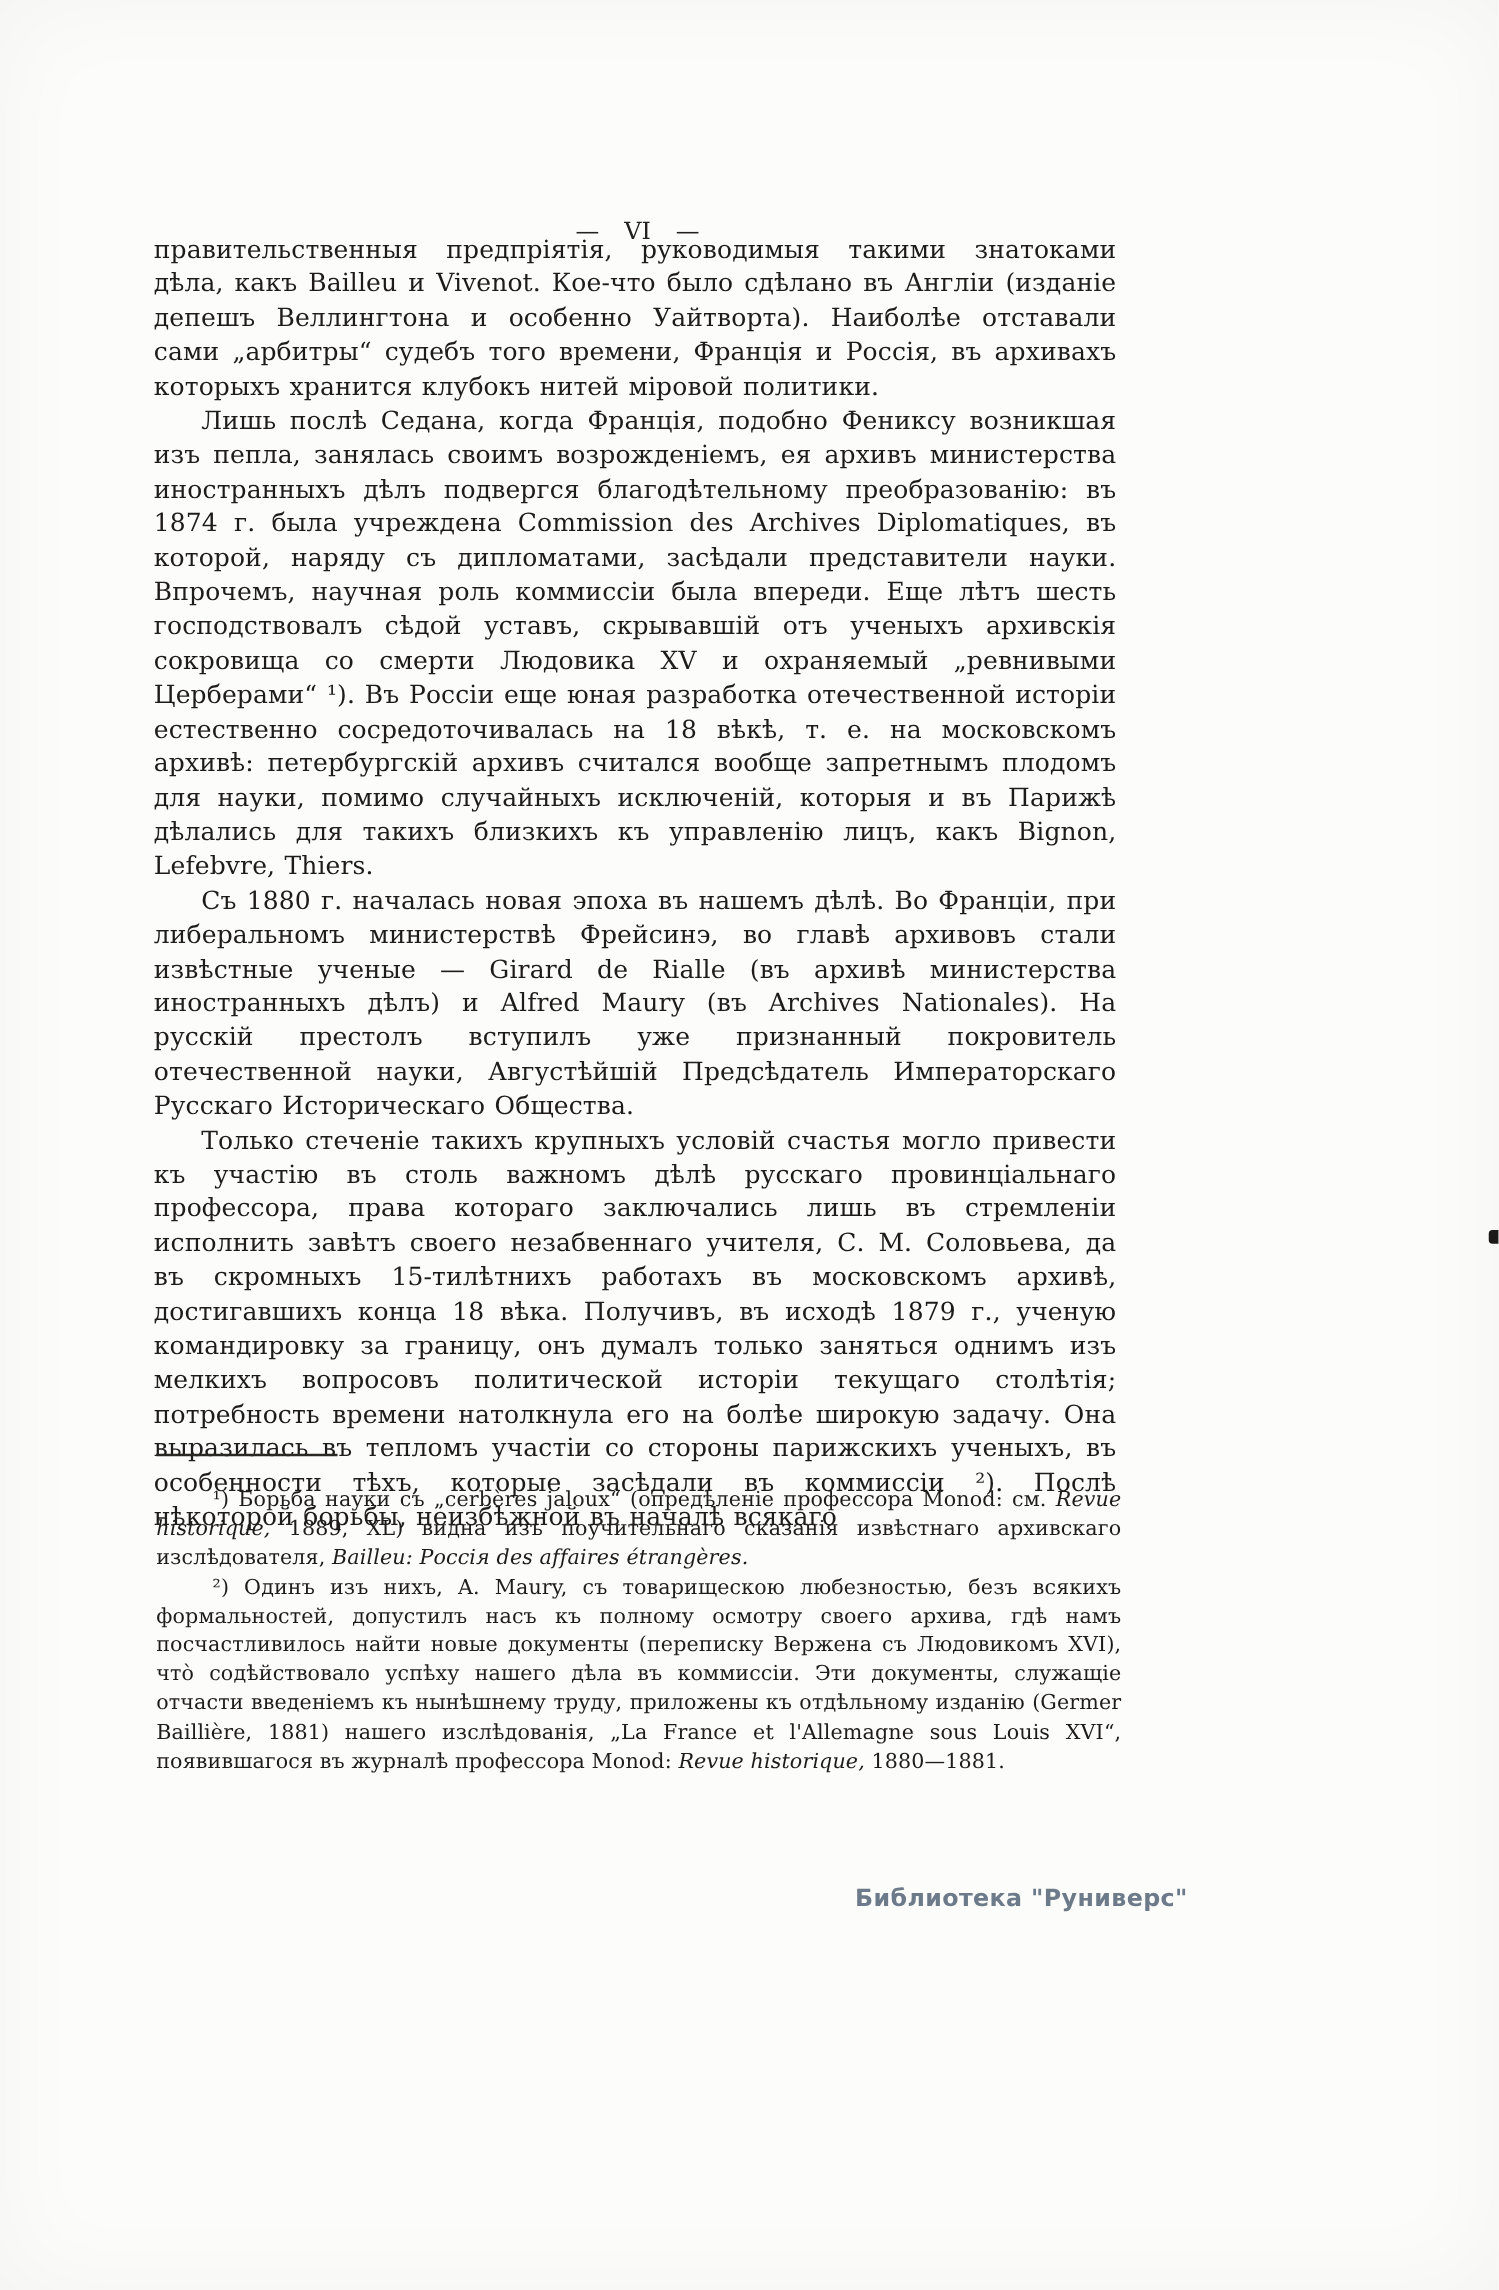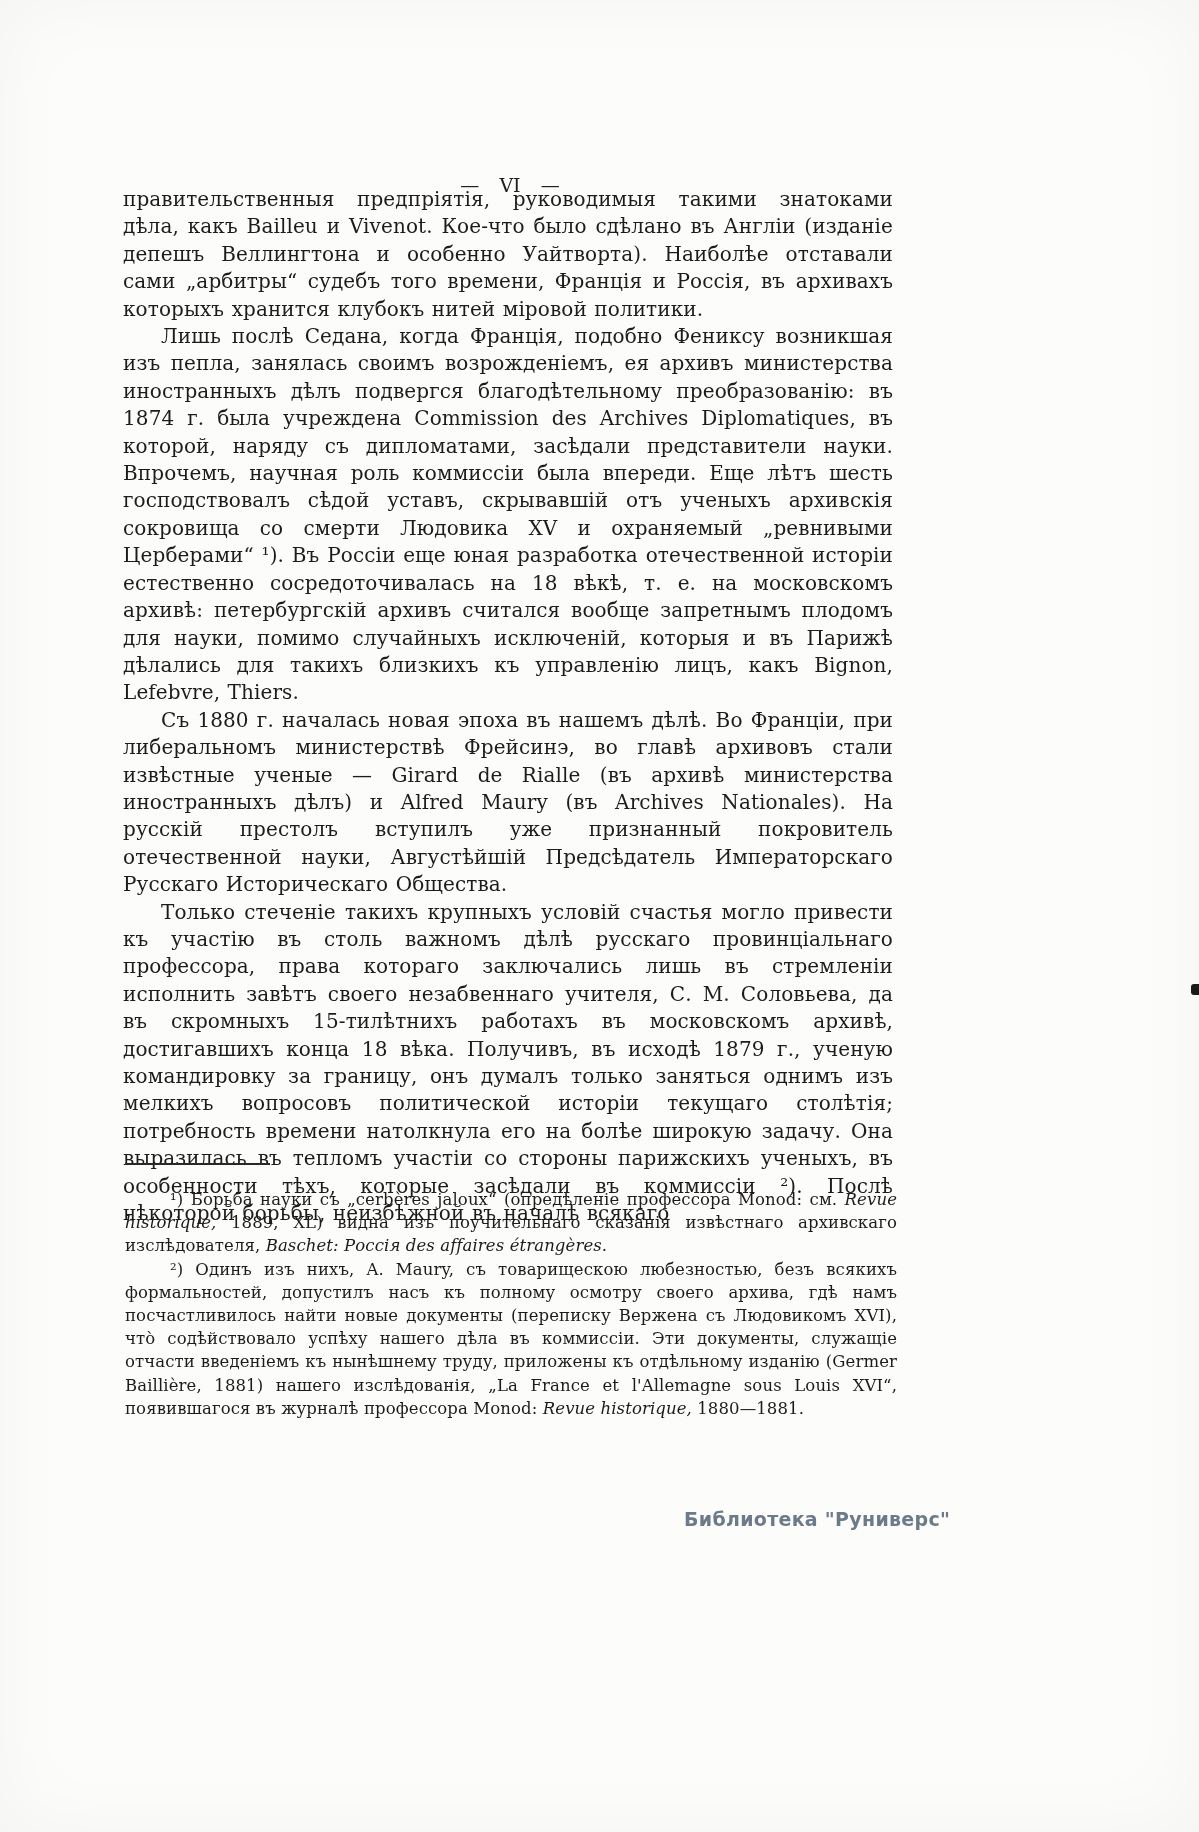--- a/index.html
+++ b/index.html
@@ -102,21 +102,21 @@
   <div class="text-block">
     <p class="no-indent">правительственныя предпріятія, руководимыя такими знатоками дѣла, какъ Bailleu и Vivenot. Кое-что было сдѣлано въ Англіи (изданіе депешъ Веллингтона и особенно Уайтворта). Наиболѣе отставали сами „арбитры“ судебъ того времени, Франція и Россія, въ архивахъ которыхъ хранится клубокъ нитей міровой политики.</p>
     <p>Лишь послѣ Седана, когда Франція, подобно Фениксу возникшая изъ пепла, занялась своимъ возрожденіемъ, ея архивъ министерства иностранныхъ дѣлъ подвергся благодѣтельному преобразованію: въ 1874 г. была учреждена Commission des Archives Diplomatiques, въ которой, наряду съ дипломатами, засѣдали представители науки. Впрочемъ, научная роль коммиссіи была впереди. Еще лѣтъ шесть господствовалъ сѣдой уставъ, скрывавшій отъ ученыхъ архивскія сокровища со смерти Людовика XV и охраняемый „ревнивыми Церберами“ ¹). Въ Россіи еще юная разработка отечественной исторіи естественно сосредоточивалась на 18 вѣкѣ, т. е. на московскомъ архивѣ: петербургскій архивъ считался вообще запретнымъ плодомъ для науки, помимо случайныхъ исключеній, которыя и въ Парижѣ дѣлались для такихъ близкихъ къ управленію лицъ, какъ Bignon, Lefebvre, Thiers.</p>
     <p>Съ 1880 г. началась новая эпоха въ нашемъ дѣлѣ. Во Франціи, при либеральномъ министерствѣ Фрейсинэ, во главѣ архивовъ стали извѣстные ученые — Girard de Rialle (въ архивѣ министерства иностранныхъ дѣлъ) и Alfred Maury (въ Archives Nationales). На русскій престолъ вступилъ уже признанный покровитель отечественной науки, Августѣйшій Предсѣдатель Императорскаго Русскаго Историческаго Общества.</p>
     <p>Только стеченіе такихъ крупныхъ условій счастья могло привести къ участію въ столь важномъ дѣлѣ русскаго провинціальнаго профессора, права котораго заключались лишь въ стремленіи исполнить завѣтъ своего незабвеннаго учителя, С. М. Соловьева, да въ скромныхъ 15-тилѣтнихъ работахъ въ московскомъ архивѣ, достигавшихъ конца 18 вѣка. Получивъ, въ исходѣ 1879 г., ученую командировку за границу, онъ думалъ только заняться однимъ изъ мелкихъ вопросовъ политической исторіи текущаго столѣтія; потребность времени натолкнула его на болѣе широкую задачу. Она выразилась въ тепломъ участіи со стороны парижскихъ ученыхъ, въ особенности тѣхъ, которые засѣдали въ коммиссіи ²). Послѣ нѣкоторой борьбы, неизбѣжной въ началѣ всякаго</p>
   </div>
 
   <div class="footnote-rule"></div>
 
   <div class="footnotes">
-    <p><span>¹) Борьба науки съ „cerbères jaloux“ (опредѣленіе профессора Monod: см. </span><i>Revue historique,</i><span> 1889, XL) видна изъ поучительнаго сказанія извѣстнаго архивскаго изслѣдователя, </span><i>Baschet:</i><span> </span><i>Россія des affaires étrangères.</i></p>
+    <p><span>¹) Борьба науки съ „cerbères jaloux“ (опредѣленіе профессора Monod: см. </span><i>Revue historique,</i><span> 1889, XL) видна изъ поучительнаго сказанія извѣстнаго архивскаго изслѣдователя, </span><i>Bailleu:</i><span> </span><i>Россія des affaires étrangères.</i></p>
     <p><span>²) Одинъ изъ нихъ, A. Maury, съ товарищескою любезностью, безъ всякихъ формальностей, допустилъ насъ къ полному осмотру своего архива, гдѣ намъ посчастливилось найти новые документы (переписку Вержена съ Людовикомъ XVI), что̀ содѣйствовало успѣху нашего дѣла въ коммиссіи. Эти документы, служащіе отчасти введеніемъ къ нынѣшнему труду, приложены къ отдѣльному изданію (Germer Baillière, 1881) нашего изслѣдованія, „La France et l'Allemagne sous Louis XVI“, появившагося въ журналѣ профессора Monod: </span><i>Revue historique,</i><span> 1880—1881.</span></p>
   </div>
 
   <div class="watermark">Библиотека "Руниверс"</div>
 
   <div class="artifact"></div>
 
 </div>
 
 </body></html>

